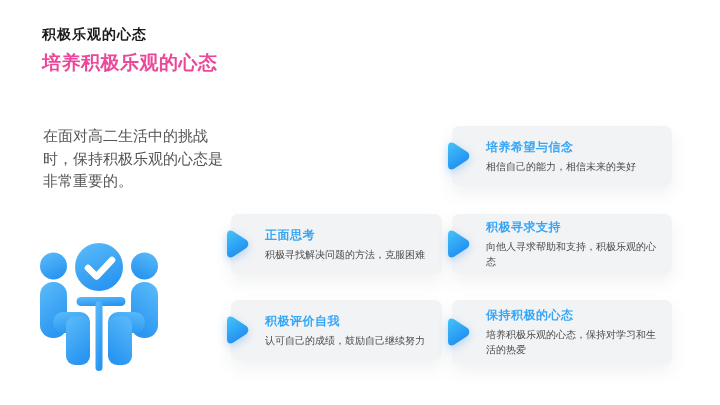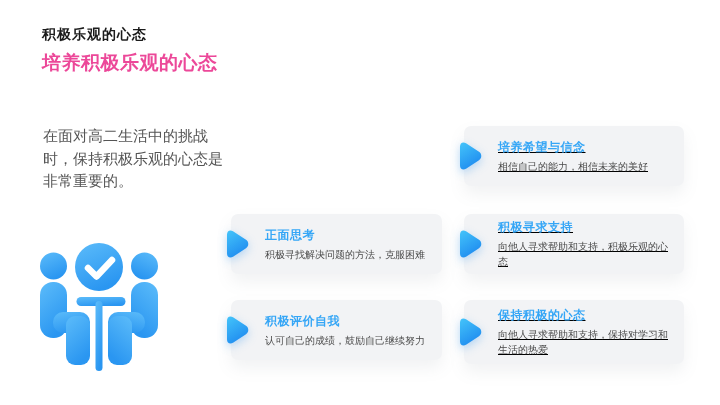--- a/index.html
+++ b/index.html
@@ -28,21 +28,21 @@
   .hero-icon{left:40px;top:241px;width:118px;height:131px;}
   
   .card{
     position:absolute;
     background:#f2f3f5;border-radius:7px;
     box-shadow:0 8px 16px rgba(120,130,140,.10);
     display:flex;flex-direction:column;justify-content:center;
     padding-left:34px;padding-right:12px;box-sizing:border-box;
   }
   .c-left{left:231px;width:211px;}
-  .c-right{left:464px;width:220px;text-decoration:underline;}
+  .c-right{left:452px;width:220px;}
   .r1{top:126px;height:60px;}
   .r2{top:214px;height:60px;}
   .r3{top:300px;height:60px;}
   .r3b{top:300px;height:64px;}
   .card-title{
     font-size:12px;font-weight:bold;color:#35a6f6;
     margin-bottom:3px;letter-spacing:.5px;
   }
   .card-desc{
     font-size:10px;color:#4a4a4a;line-height:1.5;
@@ -139,14 +139,14 @@
   <div class="card-desc">认可自己的成绩，鼓励自己继续努力</div>
 </div>
 
 <div class="card c-right r3b">
   <span class="arrow">
     <svg viewBox="0 0 28 34">
         <path fill="url(#g-arrow)" d="M5,7.5 C5,3.8 8,2.3 11,4.2 L24,12.8 C27,14.7 27,19.3 24,21.2 L11,29.8 C8,31.7 5,30.2 5,26.5 Z"></path>
       </svg>
   </span>
   <div class="card-title">保持积极的心态</div>
-  <div class="card-desc">向他人寻求帮助和支持，保持对学习和生活的热爱</div>
+  <div class="card-desc">培养积极乐观的心态，保持对学习和生活的热爱</div>
 </div>
 
 </body></html>

